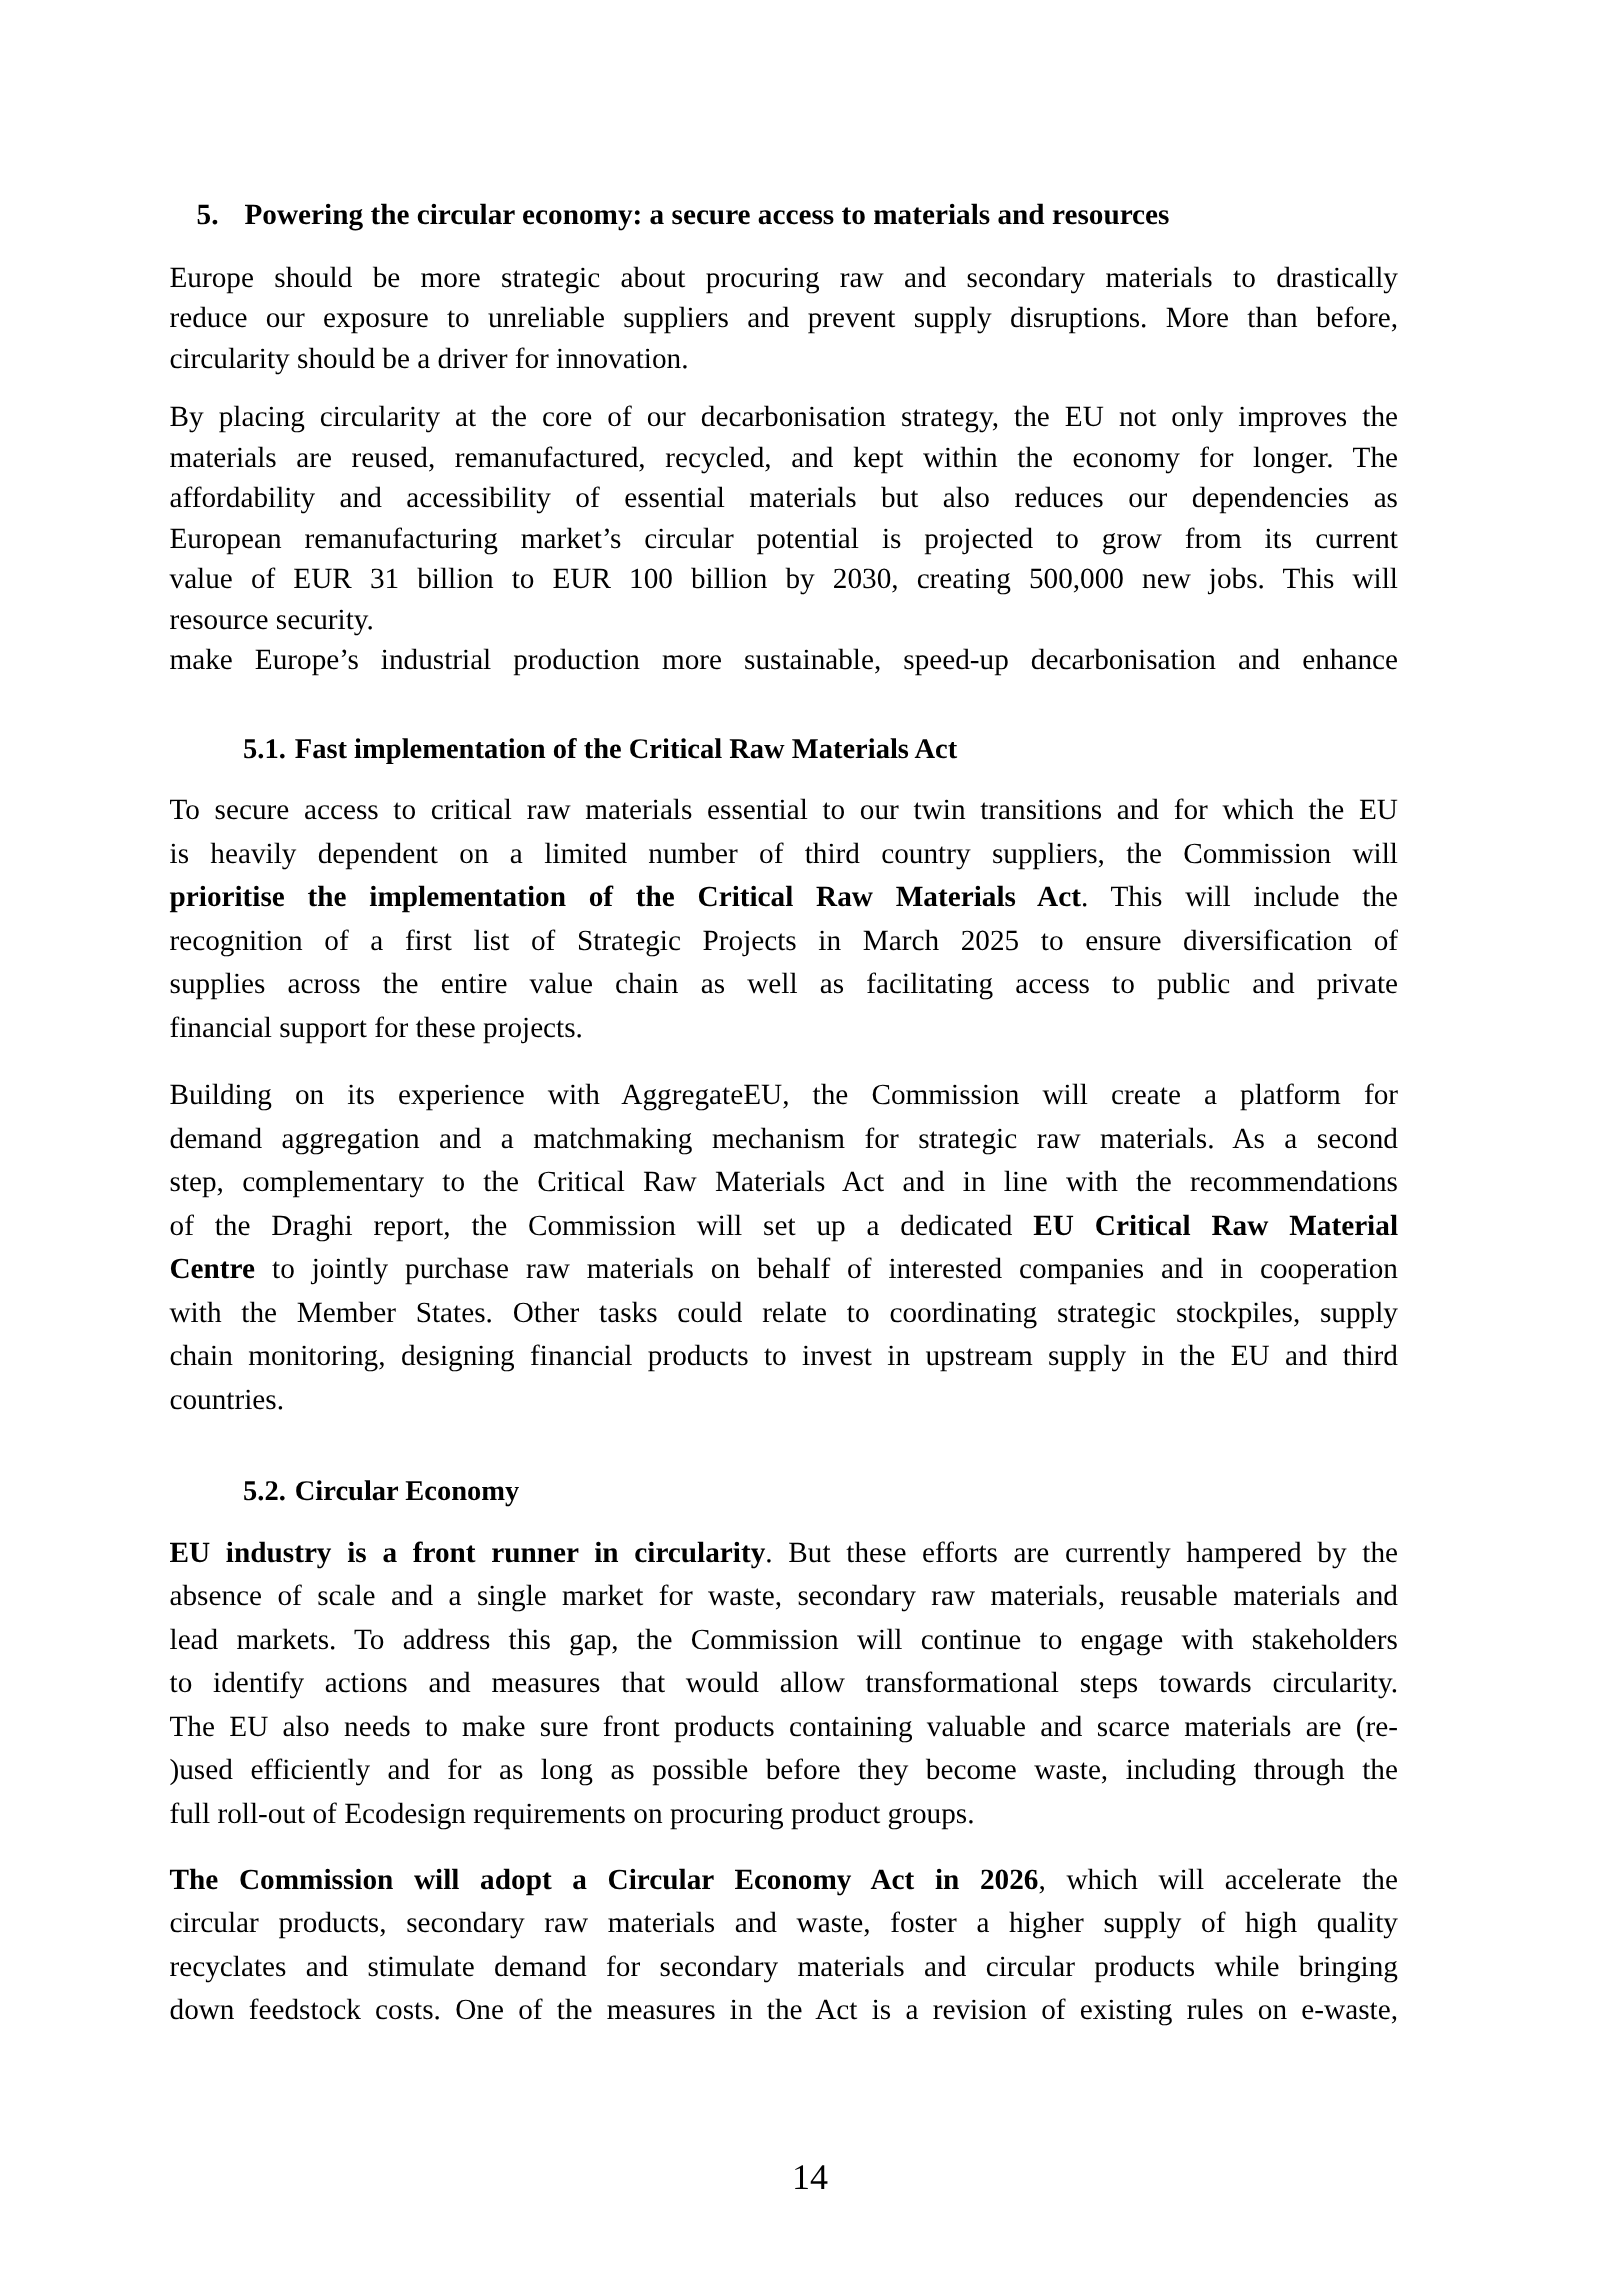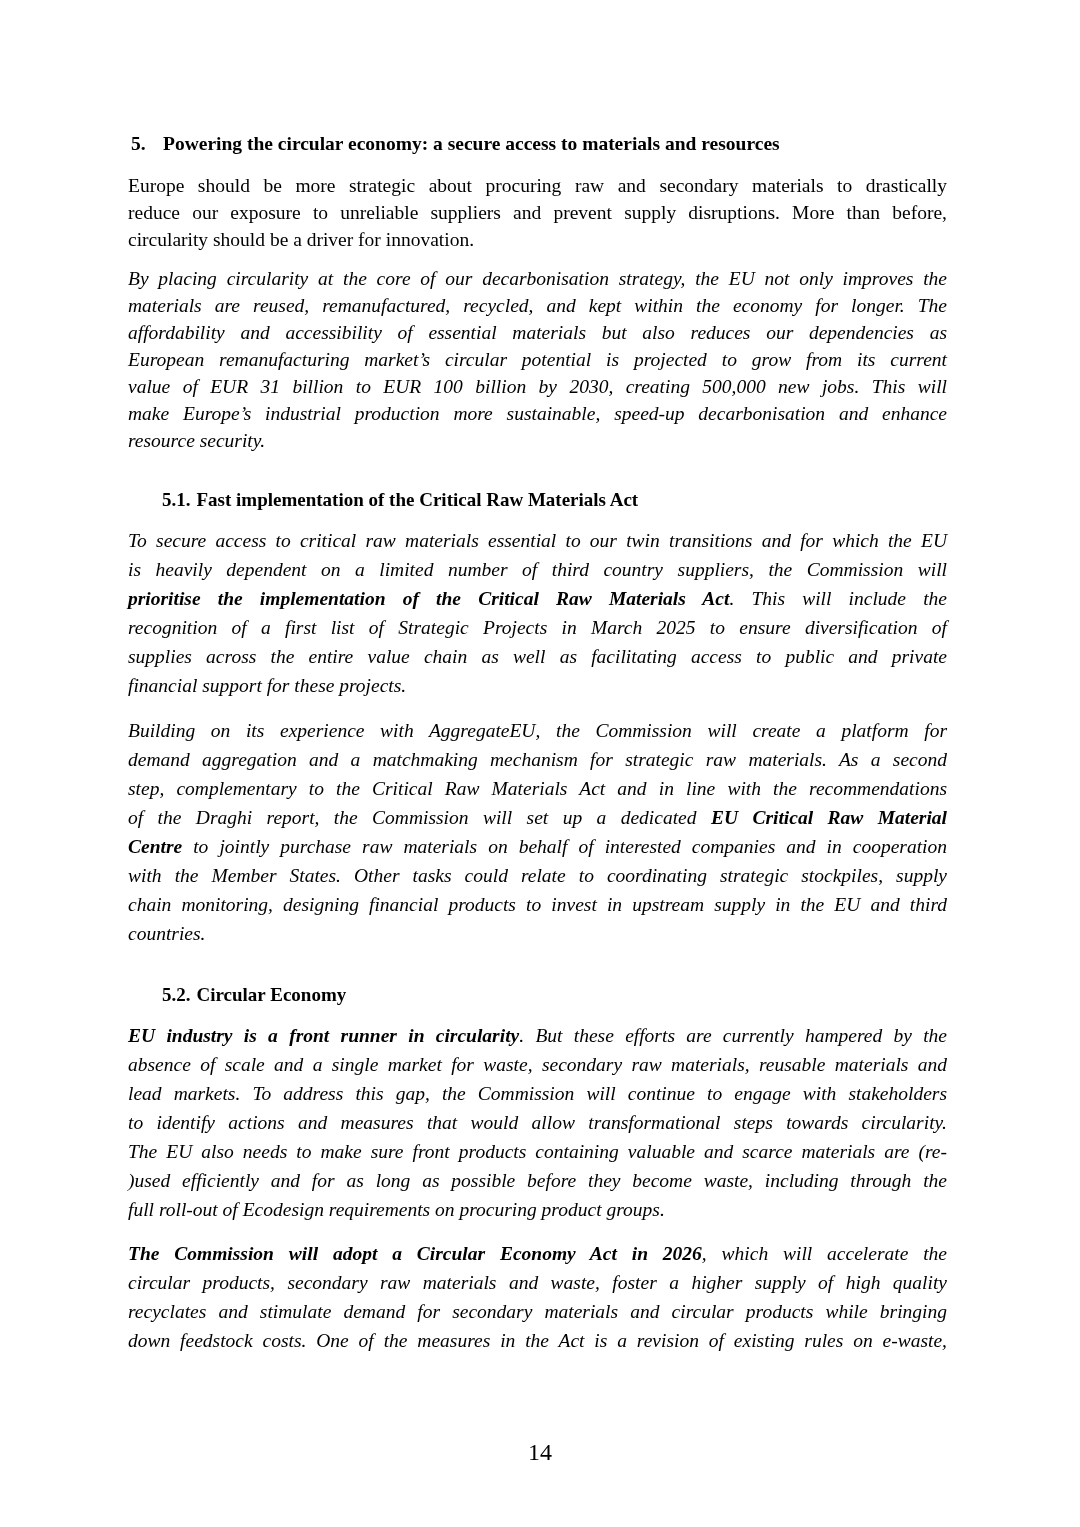--- a/index.html
+++ b/index.html
@@ -13,29 +13,29 @@
       position: absolute; left: 131px; top: 131px;
       font-size: 19.5px; font-weight: bold; line-height: 26px; white-space: nowrap;
     }
     .h1 .num { display: inline-block; width: 32px; }
     .h2 {
       position: absolute; left: 162px;
       font-size: 19px; font-weight: bold; line-height: 26px; white-space: nowrap;
     }
     .h2 .num { display: inline-block; margin-right: 6px; }
     .para {
-      position: absolute; left: 128px; width: 819px;
+      position: absolute; left: 113px; width: 819px;
       font-size: 19.5px;
     }
     .line {
       display: block; height: 27px; line-height: 27px; white-space: nowrap;
       text-align: justify; text-align-last: justify;
     }
     .line.last { text-align-last: left; }
-    .para.wide .line { height: 29px; line-height: 29px; font-style: italic; }
+    .para.wide .line { height: 29px; line-height: 29px; }
     b { font-weight: bold; }
     .page-number {
       position: absolute; left: 0; width: 1080px; top: 1440px;
       text-align: center; font-size: 24px; line-height: 24px;
     }
   </style>
 </head>
 <body>
 
 <div class="page">
@@ -43,28 +43,28 @@
   <div class="h1">
     <span class="num">5.</span><span>Powering the circular economy: a secure access to materials and resources</span>
   </div>
 
   <div class="para" style="top:172px;">
     <span class="line">Europe should be more strategic about procuring raw and secondary materials to drastically</span>
     <span class="line">reduce our exposure to unreliable suppliers and prevent supply disruptions. More than before,</span>
     <span class="line last">circularity should be a driver for innovation.</span>
   </div>
 
-  <div class="para" style="top:265px;font-style:italic;">
+  <div class="para" style="top:265px;">
     <span class="line">By placing circularity at the core of our decarbonisation strategy, the EU not only improves the</span>
     <span class="line">materials are reused, remanufactured, recycled, and kept within the economy for longer. The</span>
     <span class="line">affordability and accessibility of essential materials but also reduces our dependencies as</span>
     <span class="line">European remanufacturing market’s circular potential is projected to grow from its current</span>
     <span class="line">value of EUR 31 billion to EUR 100 billion by 2030, creating 500,000 new jobs. This will</span>
+    <span class="line last">resource security.</span>
     <span class="line">make Europe’s industrial production more sustainable, speed-up decarbonisation and enhance</span>
-    <span class="line last">resource security.</span>
   </div>
 
   <div class="h2" style="top:487px;">
     <span class="num">5.1.</span><span>Fast implementation of the Critical Raw Materials Act</span>
   </div>
 
   <div class="para wide" style="top:526px;">
     <span class="line">To secure access to critical raw materials essential to our twin transitions and for which the EU</span>
     <span class="line">is heavily dependent on a limited number of third country suppliers, the Commission will</span>
     <span class="line"><b>prioritise the implementation of the Critical Raw Materials Act</b><span>. This will include the</span></span>

